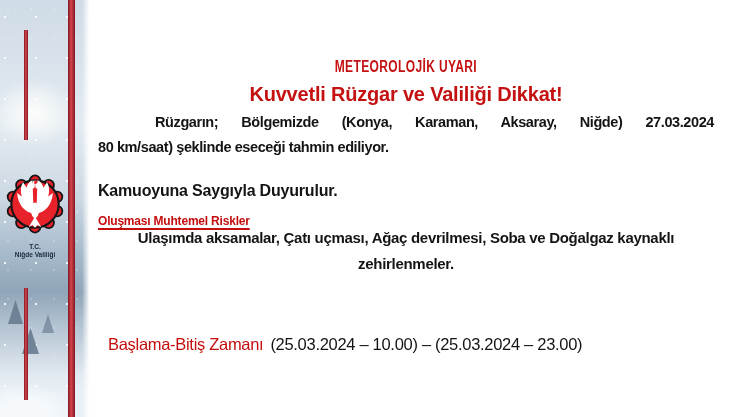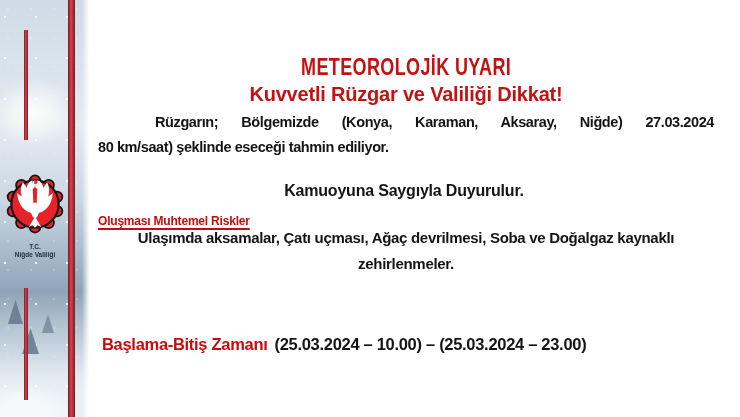--- a/index.html
+++ b/index.html
@@ -37,41 +37,41 @@
   
   .emblem{position:absolute;left:6px;top:174px;width:58px;height:60px;}
   .emblem-caption{
     position:absolute;left:0;top:243px;width:70px;text-align:center;
     font-size:6.5px;font-weight:bold;line-height:8px;color:#1b2740;letter-spacing:0;
   }
   
   .content{position:absolute;left:98px;top:0;width:616px;color:#141414;}
   .title{
     position:absolute;left:0;top:54px;width:616px;text-align:center;
-    color:#c41111;font-weight:bold;font-size:24px;line-height:26px;white-space:nowrap;
+    color:#c41111;font-weight:bold;font-size:16px;line-height:26px;white-space:nowrap;
   }
   .title>span{display:inline-block;transform:scaleX(.75);transform-origin:center;letter-spacing:.5px;}
   .subtitle{
     position:absolute;left:0;top:83px;width:616px;text-align:center;
     color:#c41111;font-weight:bold;font-size:20px;line-height:23px;letter-spacing:-.2px;
   }
   .para{position:absolute;left:0;top:110px;width:616px;
     font-size:14.5px;font-weight:bold;letter-spacing:-.4px;line-height:25px;}
   .para .jline{text-align:justify;text-align-last:justify;}
   .para .indent{padding-left:57px;}
   .para .lline{text-align:left;}
-  .closing{position:absolute;left:0;top:179px;width:612px;text-align:center;
+  .closing{position:absolute;left:0;top:179px;width:612px;text-align:left;
     font-size:16px;font-weight:bold;letter-spacing:-.2px;line-height:24px;}
   .risks-heading{position:absolute;left:0;top:214px;color:#c40e0e;
     font-size:12px;font-weight:bold;letter-spacing:-.2px;
     text-decoration:underline;text-decoration-thickness:2px;text-underline-offset:3px;}
   .risks-text{position:absolute;left:0;top:225px;width:616px;
     font-size:15px;font-weight:bold;letter-spacing:-.3px;line-height:25.5px;text-align:center;}
-  .schedule{position:absolute;left:4px;top:332px;width:616px;white-space:nowrap;
-    font-size:16.5px;font-weight:bold;letter-spacing:-.3px;line-height:24px;}
+  .schedule{position:absolute;left:10px;top:332px;width:616px;white-space:nowrap;
+    font-size:16.5px;font-weight:normal;letter-spacing:-.3px;line-height:24px;}
   .schedule-label{color:#c40e0e;margin-right:7px;}
   .schedule-value{color:#141414;}
 </style>
 </head>
 <body>
 
 <div id="slide">
 
   <div class="photo">
     <div class="tree tree1"></div>

